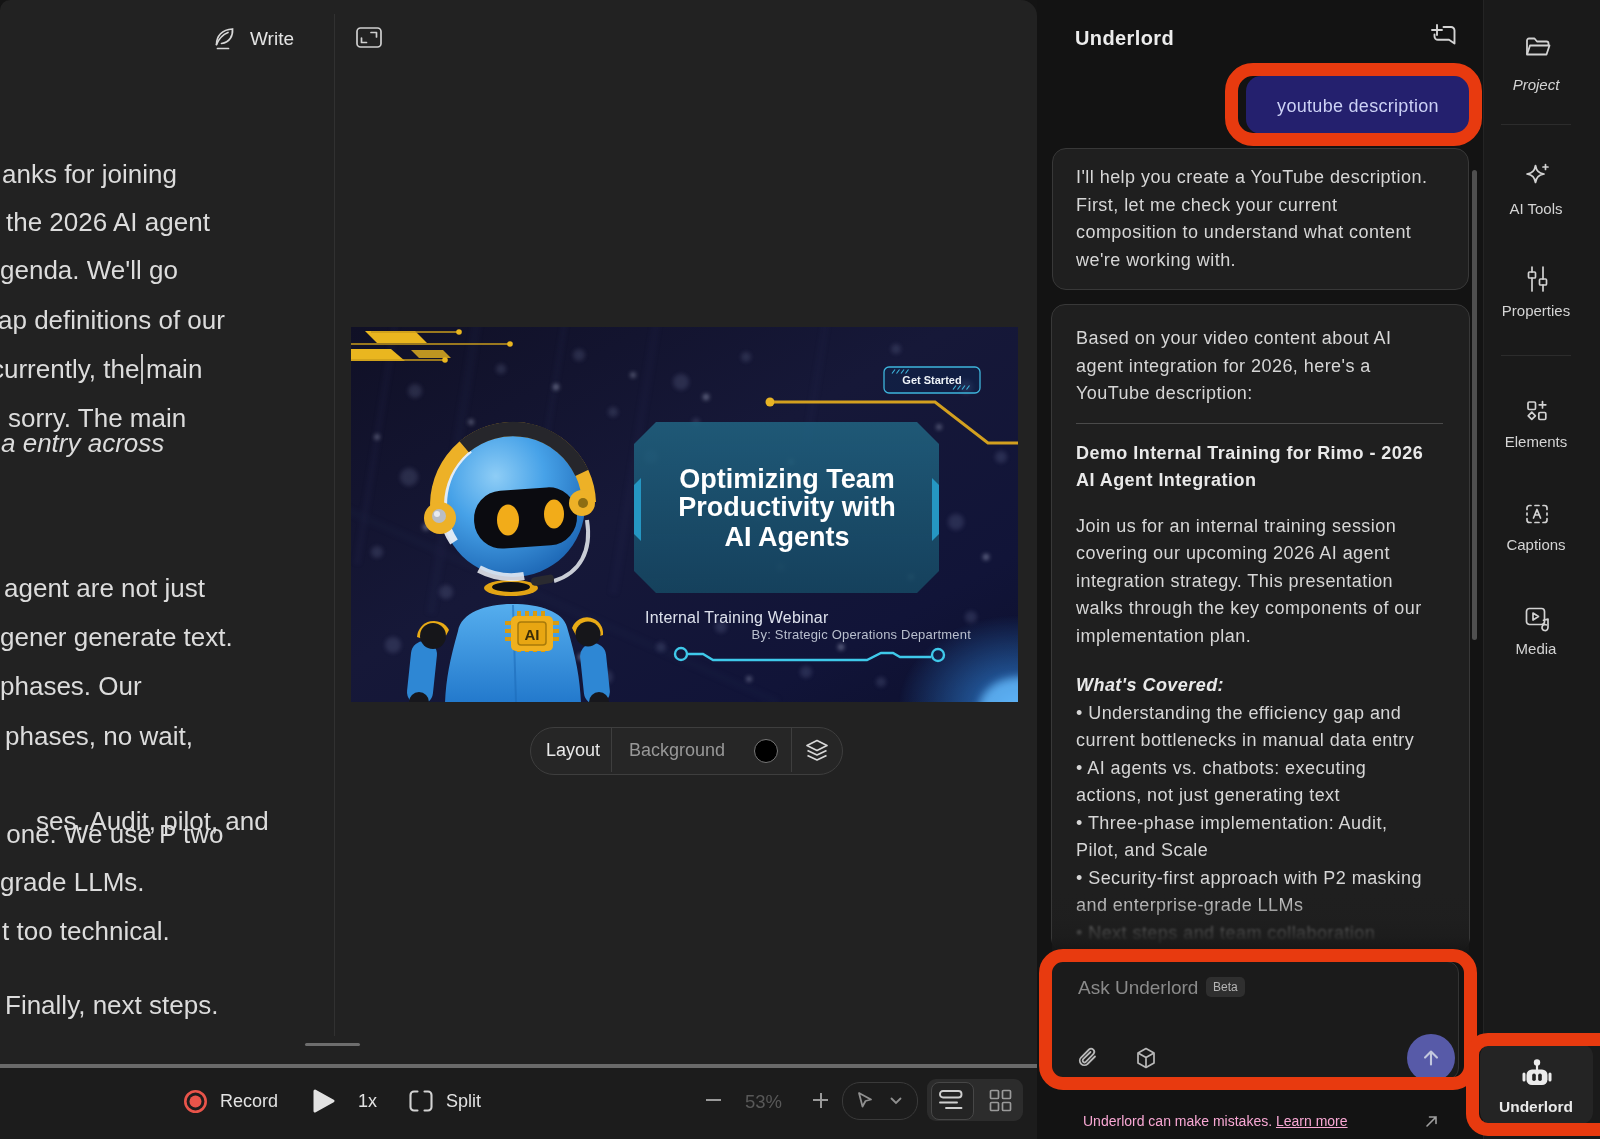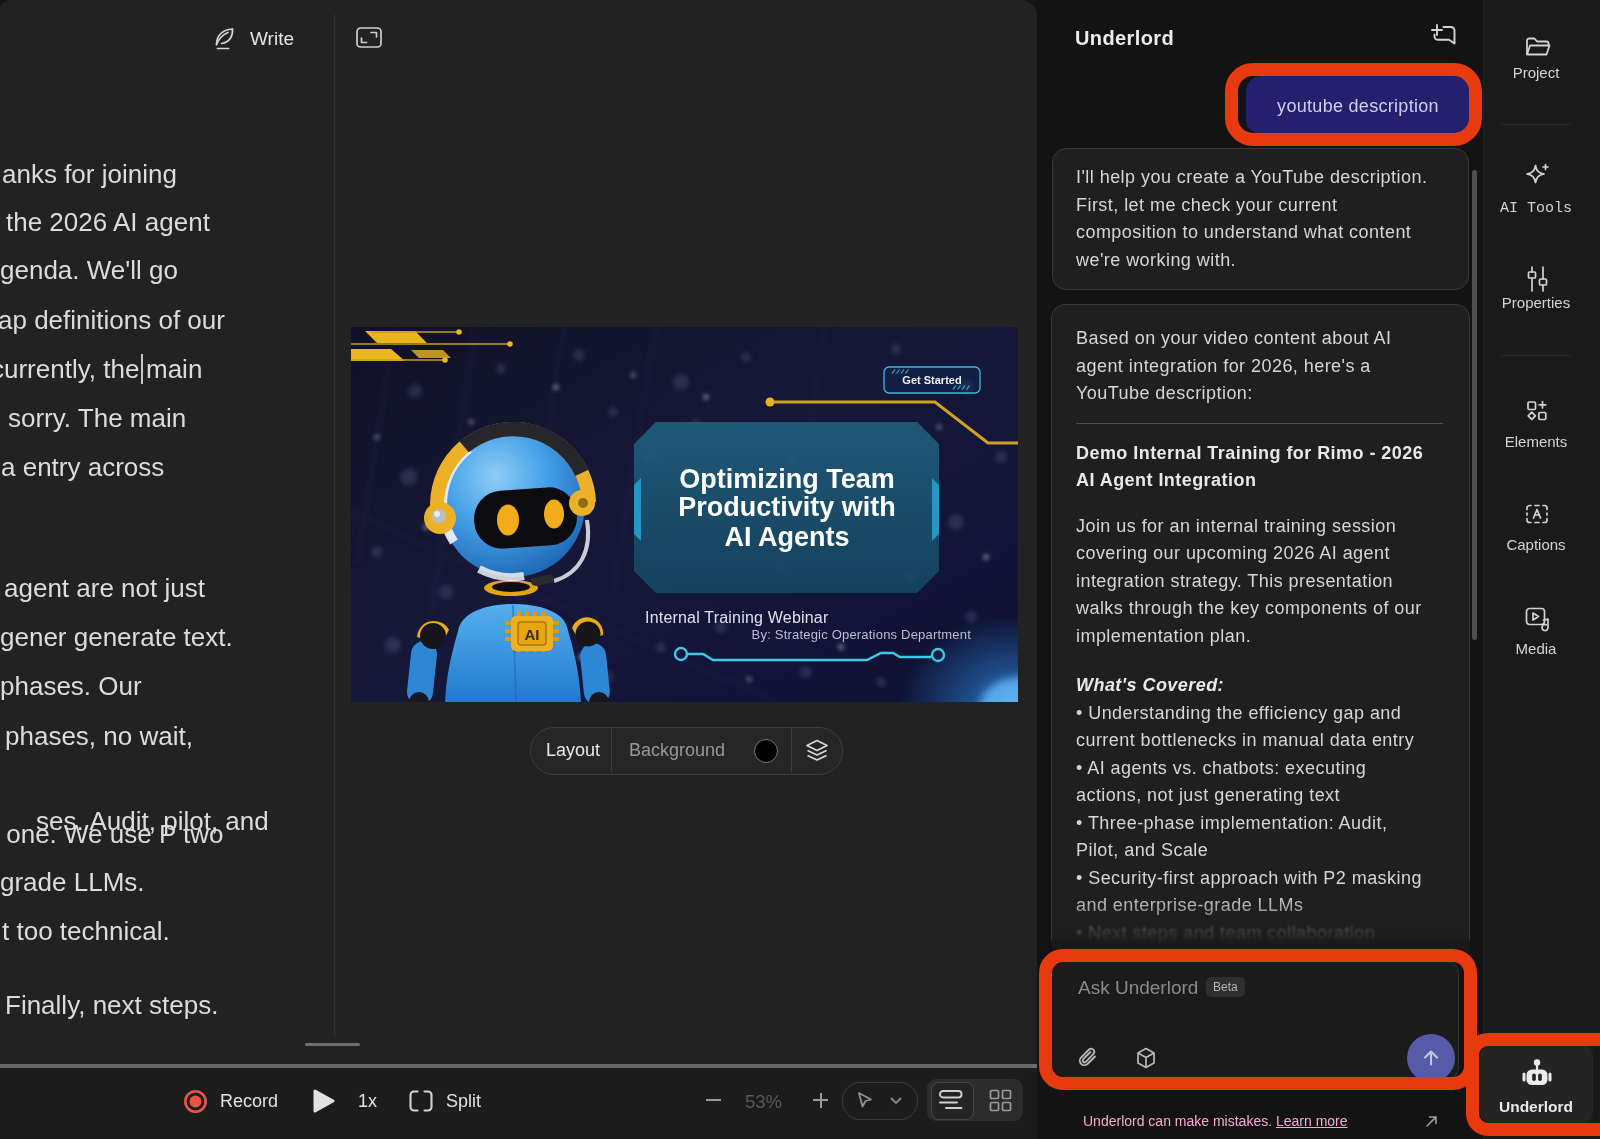--- a/index.html
+++ b/index.html
@@ -31,21 +31,21 @@
 
   <div id="transcript" style="position:absolute;left:0;top:0;width:333px;height:1040px;overflow:hidden;font-size:26px;color:#dcdcdc;">
     <div class="abs nw" style="left:2px;top:159px;">anks for joining</div>
     <div class="abs nw" style="left:6px;top:207px;">the 2026 AI agent</div>
     <div class="abs nw" style="left:0px;top:255px;">genda. We'll go</div>
     <div class="abs nw" style="left:-2px;top:305px;">ap definitions of our</div>
     <div class="abs nw" style="left:-9px;top:354px;">currently, the</div>
     <div class="abs nw" style="left:146px;top:354px;">main</div>
     <div class="abs" style="left:141px;top:354px;width:1.5px;height:30px;background:#c8c8c8;"></div>
     <div class="abs nw" style="left:8px;top:403px;">sorry. The main</div>
-    <div class="abs nw" style="left:1px;top:452px;">a entry across</div>
+    <div class="abs nw" style="left:1px;top:428px;font-style:italic;">a entry across</div>
     <div class="abs nw" style="left:4px;top:573px;">agent are not just</div>
     <div class="abs nw" style="left:0px;top:622px;">gener generate text.</div>
     <div class="abs nw" style="left:0px;top:671px;">phases. Our</div>
     <div class="abs nw" style="left:5px;top:721px;">phases, no wait,</div>
     <div class="abs nw" style="left:0px;top:806px;padding-left:36px;">ses. Audit, pilot, and</div>
     <div class="abs nw" style="left:-14px;top:819px;">y one. We use P two</div>
     <div class="abs nw" style="left:0px;top:867px;">grade LLMs.</div>
     <div class="abs nw" style="left:2px;top:916px;">t too technical.</div>
     <div class="abs nw" style="left:5px;top:990px;">Finally, next steps.</div>
   </div>
@@ -381,36 +381,36 @@
     <svg class="abs" style="left:1424px;top:1114px;" width="15" height="15" viewBox="0 0 15 15" fill="none" stroke="#a0a0a0" stroke-width="1.6" stroke-linecap="round">
       <path d="M3 12 L12 3 M5.5 3 H12 V9.5"></path>
     </svg>
   </div>
   <div id="sidebar" style="position:absolute;left:1484px;top:0;width:116px;height:1139px;font-size:15px;color:#d4d4d4;">
 
     <svg class="abs" style="left:41px;top:36px;" width="26" height="22" viewBox="0 0 26 22" fill="none" stroke="#d2d2d2" stroke-width="1.8" stroke-linejoin="round">
       <path d="M2 18.5 V4.5 a2 2 0 0 1 2 -2 h5.5 l2.5 3 h9.5 a2 2 0 0 1 2 2 v2"></path>
       <path d="M2 18.5 L5 9.5 h19.5 L21.5 18.5 Z"></path>
     </svg>
-    <div class="abs nw" style="left:52px;top:64px;transform:translateX(-50%);">Project</div>
+    <div class="abs nw" style="left:52px;top:76px;transform:translateX(-50%);font-style:italic;">Project</div>
     <div class="abs" style="left:17px;top:124px;width:70px;height:1px;background:#2c2c2c;"></div>
 
     <svg class="abs" style="left:40px;top:162px;" width="27" height="27" viewBox="0 0 27 27" fill="none" stroke="#d2d2d2" stroke-width="1.7" stroke-linecap="round" stroke-linejoin="round">
       <path d="M11.5 3.5 C12.5 9 14.5 11 20 12 C14.5 13 12.5 15 11.5 20.5 C10.5 15 8.5 13 3 12 C8.5 11 10.5 9 11.5 3.5 Z"></path>
       <path d="M21.5 2.5 V7.5 M19 5 H24"></path>
     </svg>
-    <div class="abs nw" style="left:52px;top:200px;transform:translateX(-50%);font-family:Liberation Mono, monospace;">AI Tools</div>
+    <div class="abs nw" style="left:52px;top:200px;transform:translateX(-50%);">AI Tools</div>
 
     <svg class="abs" style="left:41px;top:265px;" width="25" height="28" viewBox="0 0 25 28" fill="none" stroke="#d2d2d2" stroke-width="1.7" stroke-linecap="round">
       <path d="M7 2 V7 M7 13 V26 M7 2 v0"></path>
       <rect x="3.5" y="7" width="7" height="6" rx="1"></rect>
       <path d="M18 2 V14 M18 20 V26"></path>
       <rect x="14.5" y="14" width="7" height="6" rx="1"></rect>
     </svg>
-    <div class="abs nw" style="left:52px;top:294px;transform:translateX(-50%);">Properties</div>
+    <div class="abs nw" style="left:52px;top:302px;transform:translateX(-50%);">Properties</div>
     <div class="abs" style="left:17px;top:355px;width:70px;height:1px;background:#2c2c2c;"></div>
 
     <svg class="abs" style="left:41px;top:399px;" width="24" height="24" viewBox="0 0 24 24" fill="none" stroke="#d2d2d2" stroke-width="1.7" stroke-linejoin="round" stroke-linecap="round">
       <rect x="3" y="3" width="7.5" height="7.5" rx="1.2"></rect>
       <path d="M17.5 2.5 V9 M14.2 5.8 H20.8"></path>
       <path d="M6.8 13.2 L10.4 16.8 L6.8 20.4 L3.2 16.8 Z"></path>
       <rect x="13.8" y="13.5" width="7" height="7" rx="1.2"></rect>
     </svg>
     <div class="abs nw" style="left:52px;top:433px;transform:translateX(-50%);">Elements</div>
 

